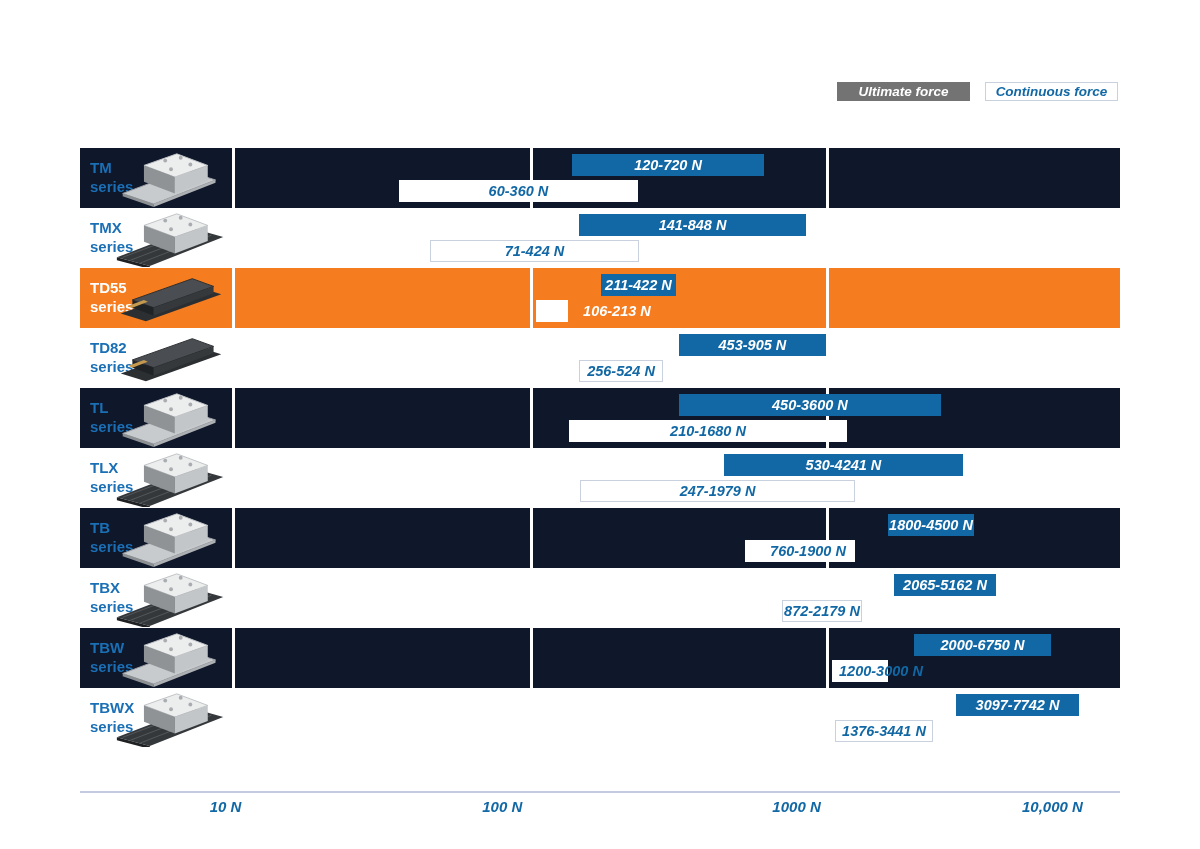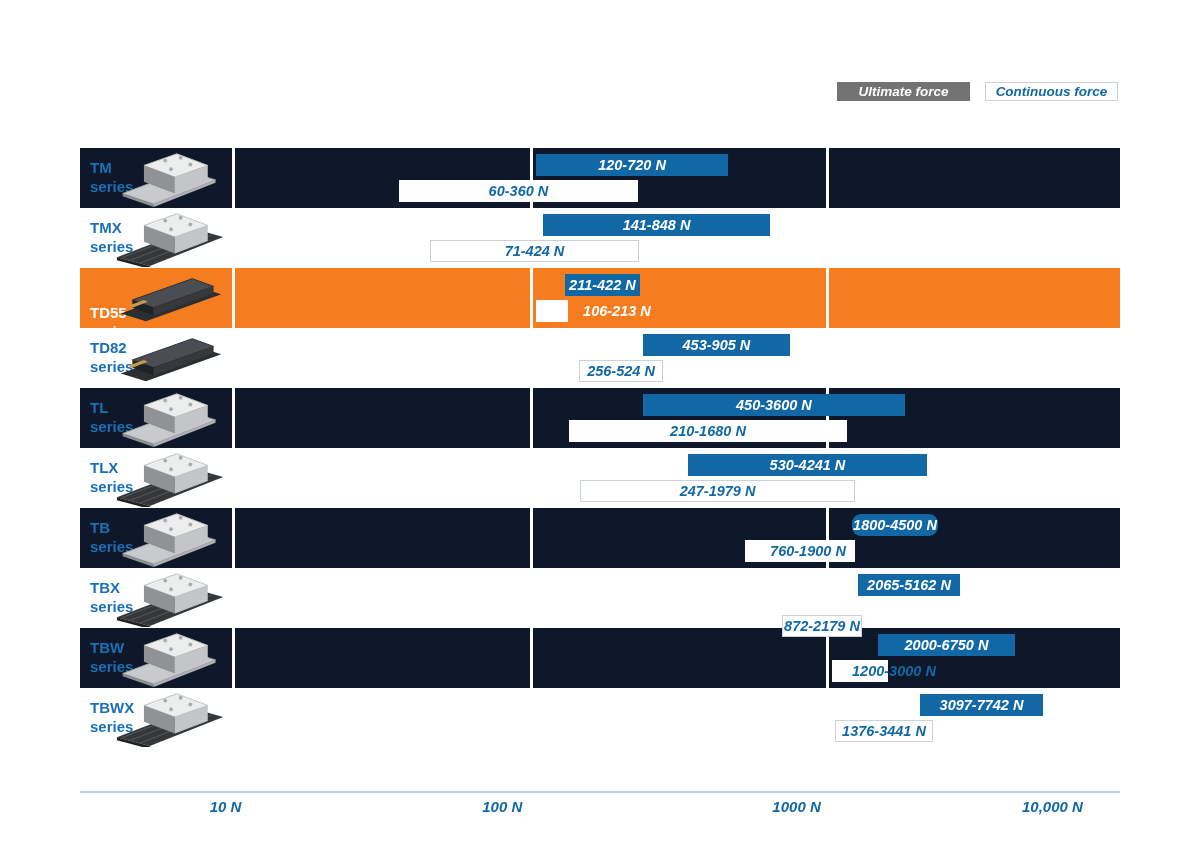--- a/index.html
+++ b/index.html
@@ -15,35 +15,35 @@
 
   
   .chart{position:absolute;left:80px;top:148px;width:1040px;height:600px;}
   .row{position:relative;height:60px;}
   .row.light{background:#0f172a;}
   .row.white{background:#ffffff;}
   .row.orange{background:#f57d20;}
 
   .series-label{position:absolute;left:10px;top:10px;z-index:4;
     font-size:15px;font-weight:bold;line-height:19px;color:#1a6fb5;}
-  .row.orange .series-label{color:#fff;margin-top:25px;}
+  .row.orange .series-label{color:#fff;}
   .series-label span{display:block;}
 
   .stage{position:absolute;left:33px;top:1px;width:118px;height:58px;z-index:4;}
   .stage svg{display:block;width:100%;height:100%;}
 
   .gridline{position:absolute;top:0;width:3px;height:600px;background:#fff;z-index:2;}
 
   .bar{position:absolute;height:22px;z-index:3;box-sizing:border-box;
     display:flex;align-items:center;justify-content:center;
     font-size:14.5px;font-weight:bold;font-style:italic;white-space:nowrap;}
-  .bar.ultimate{top:6px;background:#1268a5;color:#fff;}
+  .bar.ultimate{top:6px;background:#1268a5;color:#fff;margin-left:36px;}
   .bar.continuous{top:32px;background:#fff;color:#1268a5;}
   .row.white .bar.continuous{border:1px solid #c9d1de;align-items:center;}
-  .bar.align-left{justify-content:flex-start;padding-left:20px;overflow:visible;}
+  .bar.align-left{justify-content:flex-start;padding-left:7px;overflow:visible;}
   .outside-label{position:absolute;left:100%;margin-left:15px;color:#fff;
     font-size:14.5px;font-weight:bold;font-style:italic;}
 
   
   .axis{position:absolute;left:80px;top:791px;width:1040px;height:30px;
     border-top:2px solid #c3cbde;}
   .tick{position:absolute;top:5px;transform:translateX(-50%);
     font-size:15px;font-weight:bold;font-style:italic;color:#1268a5;white-space:nowrap;}
 </style>
 </head>
@@ -222,21 +222,21 @@
               <polygon points="40,57 104,32 104,35 40,60" fill="#aeb1b4"></polygon>
               <polygon points="30,17 64,5 96,17 62,29" fill="#eceded" stroke="#bfc2c5" stroke-width="1"></polygon>
               <polygon points="30,17 62,29 62,46 30,34" fill="#8f9396"></polygon>
               <polygon points="62,29 96,17 96,33 62,46" fill="#c3c6c8"></polygon>
               <circle cx="52" cy="12" r="2" fill="#a9adb0"></circle>
               <circle cx="68" cy="9" r="2" fill="#a9adb0"></circle>
               <circle cx="78" cy="16" r="2" fill="#a9adb0"></circle>
               <circle cx="58" cy="21" r="2" fill="#a9adb0"></circle>
             </svg>
           </span>
-          <div class="bar ultimate" style="left: 74.23%; width: 8.27%; border-radius: 9px;">
+          <div class="bar ultimate" style="left: 74.23%; width: 8.27%;">
             <span class="">1800-4500 N</span>
           </div>
           <div class="bar continuous" style="left: 63.94%; width: 10.58%; padding-left: 16px;">
             <span class="">760-1900 N</span>
           </div>
         </div>
         <div class="row white">
           <div class="series-label">
             <span>TBX</span>
             <span>series</span>
@@ -253,21 +253,21 @@
               <polygon points="62,29 96,17 96,33 62,46" fill="#c3c6c8"></polygon>
               <circle cx="52" cy="12" r="2" fill="#a9adb0"></circle>
               <circle cx="68" cy="9" r="2" fill="#a9adb0"></circle>
               <circle cx="78" cy="16" r="2" fill="#a9adb0"></circle>
               <circle cx="58" cy="21" r="2" fill="#a9adb0"></circle>
             </svg>
           </span>
           <div class="bar ultimate" style="left: 74.81%; width: 9.81%;">
             <span class="">2065-5162 N</span>
           </div>
-          <div class="bar continuous" style="left: 67.5%; width: 7.69%; margin-top: 15px;">
+          <div class="bar continuous" style="left: 67.5%; width: 7.69%;">
             <span class="">872-2179 N</span>
           </div>
         </div>
         <div class="row light">
           <div class="series-label">
             <span>TBW</span>
             <span>series</span>
           </div>
           <span class="stage">
             <svg viewBox="0 0 118 60" xmlns="http://www.w3.org/2000/svg">

